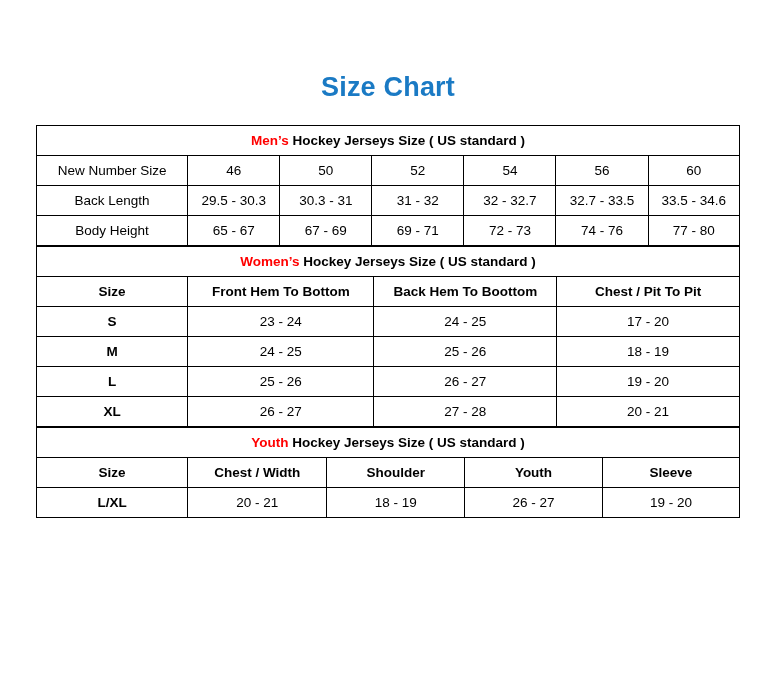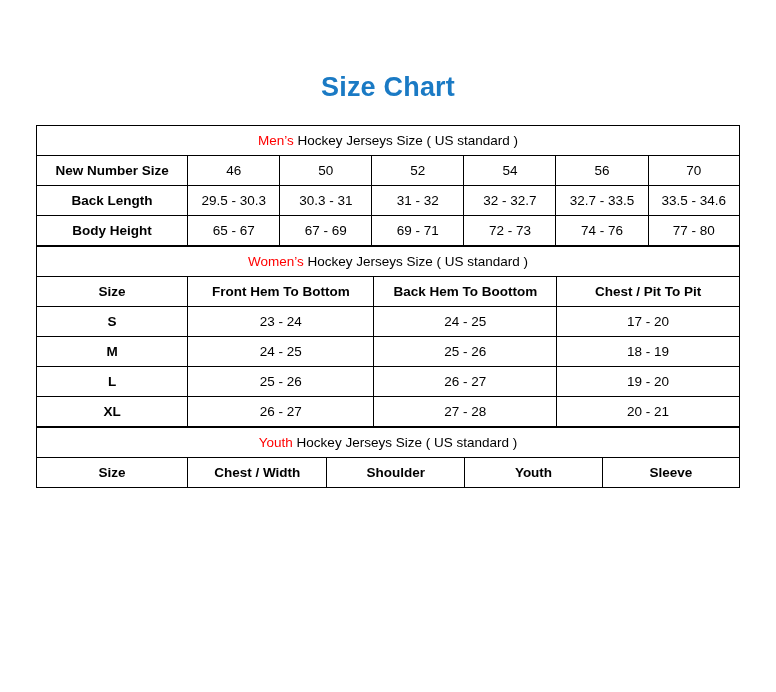--- a/index.html
+++ b/index.html
@@ -41,32 +41,32 @@
     border: 1px solid #000000;
     text-align: center;
     font-size: 13.5px;
     height: 27px;
     padding: 1px 2px;
     vertical-align: middle;
     background: #ffffff;
   }
   td.banner {
     background: #ffff00;
-    font-weight: normal;
+    font-weight: bold;
     font-size: 14.5px;
     height: 31px;
   }
   .banner .accent {
     color: #ff0000;
   }
   td.hdr {
     font-weight: bold;
   }
   td.rowlabel {
-    font-weight: bold;
+    font-weight: normal;
   }
   td.rowlabel-bold {
     font-weight: bold;
   }
 </style>
 </head>
 <body>
 
 <div class="page">
 
@@ -88,21 +88,21 @@
         <tr>
           <td class="banner" colspan="7"><span class="accent">Men’s</span><span> Hockey Jerseys Size ( US standard )</span></td>
         </tr>
         <tr>
           <td class="rowlabel">New Number Size</td>
           <td>46</td>
           <td>50</td>
           <td>52</td>
           <td>54</td>
           <td>56</td>
-          <td>70</td>
+          <td>60</td>
         </tr>
         <tr>
           <td class="rowlabel">Back Length</td>
           <td>29.5 - 30.3</td>
           <td>30.3 - 31</td>
           <td>31 - 32</td>
           <td>32 - 32.7</td>
           <td>32.7 - 33.5</td>
           <td>33.5 - 34.6</td>
         </tr>
@@ -174,17 +174,24 @@
         <tr>
           <td class="banner" colspan="5"><span class="accent">Youth</span><span> Hockey Jerseys Size ( US standard )</span></td>
         </tr>
         <tr>
           <td class="hdr">Size</td>
           <td class="hdr">Chest / Width</td>
           <td class="hdr">Shoulder</td>
           <td class="hdr">Youth</td>
           <td class="hdr">Sleeve</td>
         </tr>
+        <tr>
+          <td class="rowlabel-bold">L/XL</td>
+          <td>20 - 21</td>
+          <td>18 - 19</td>
+          <td>26 - 27</td>
+          <td>19 - 20</td>
+        </tr>
       </tbody>
     </table>
 
   </div>
 </div>
 
 </body></html>

